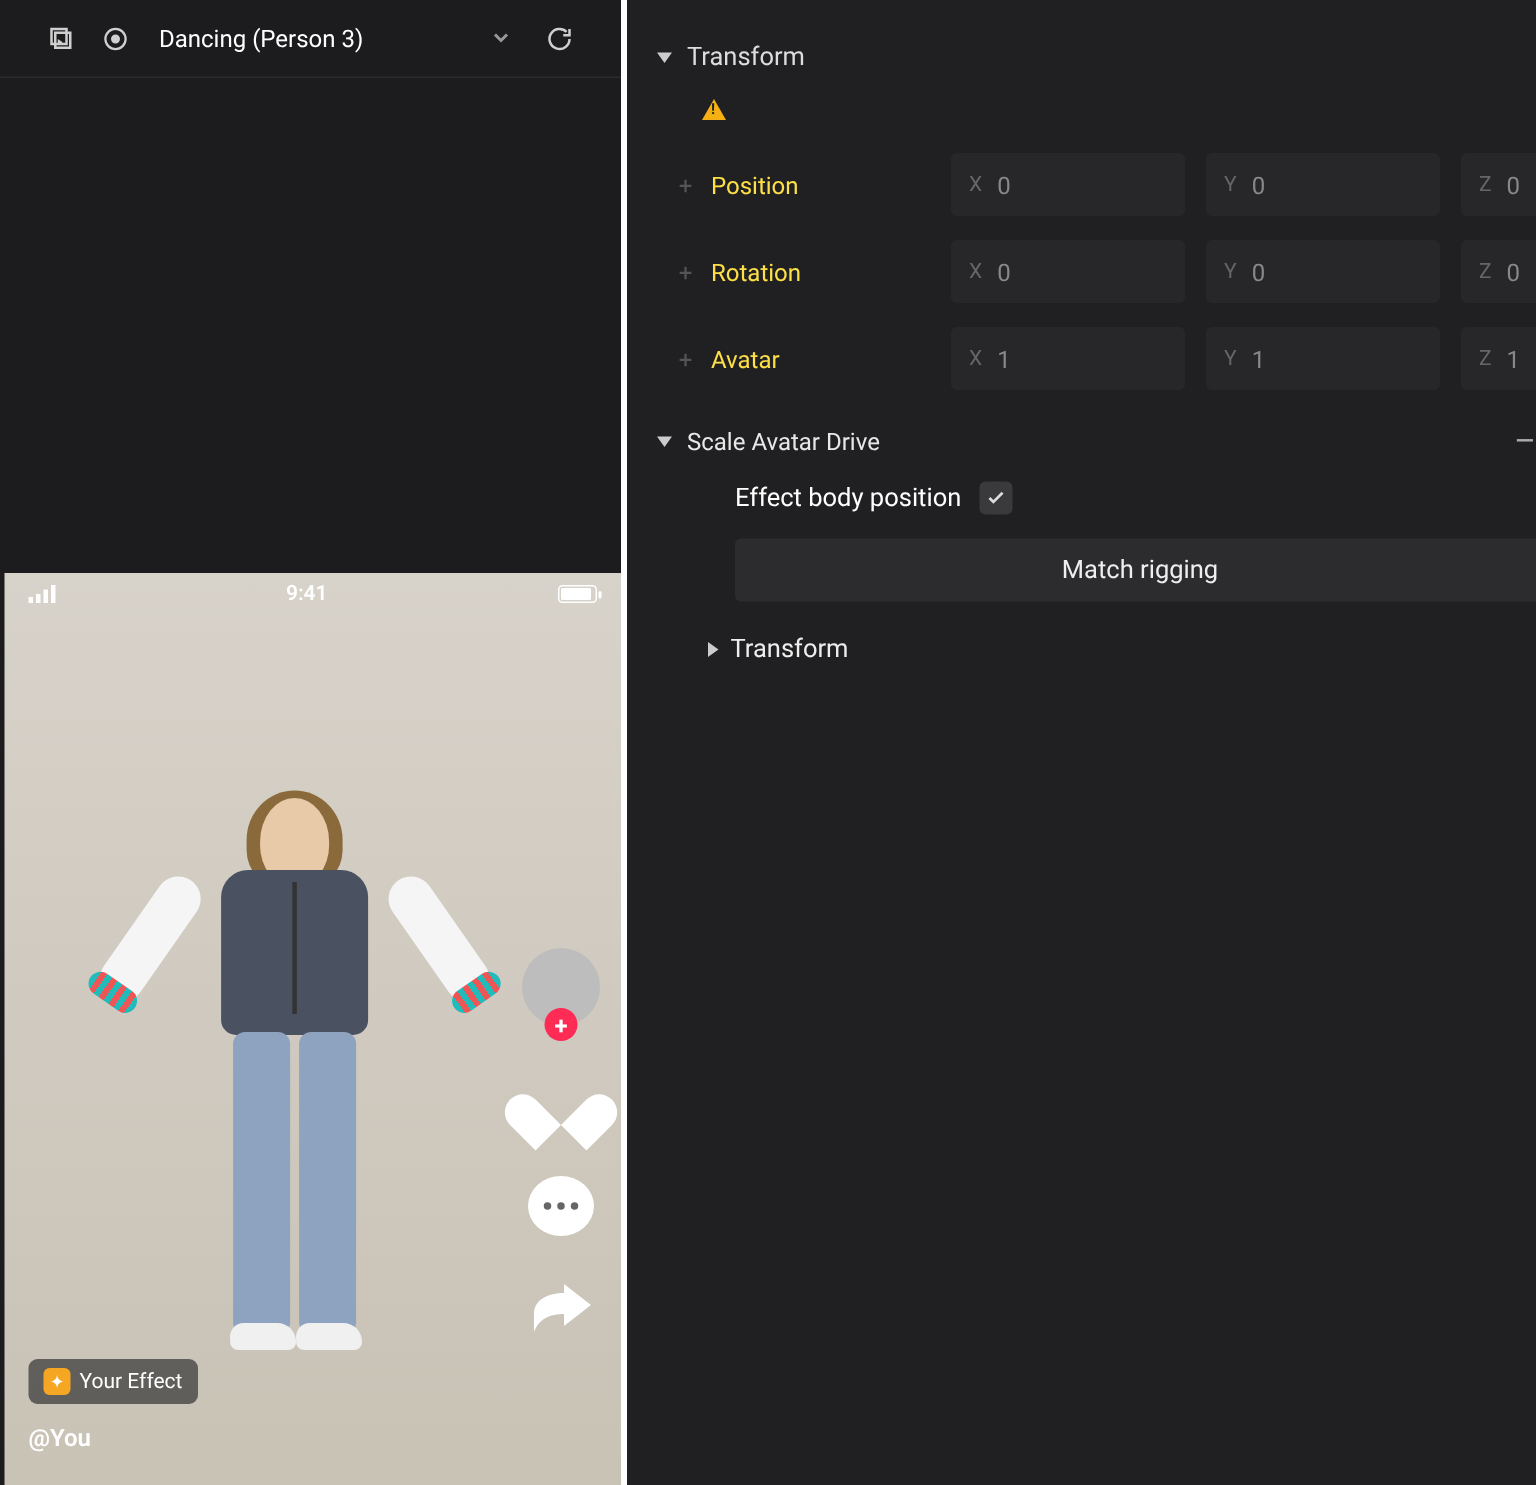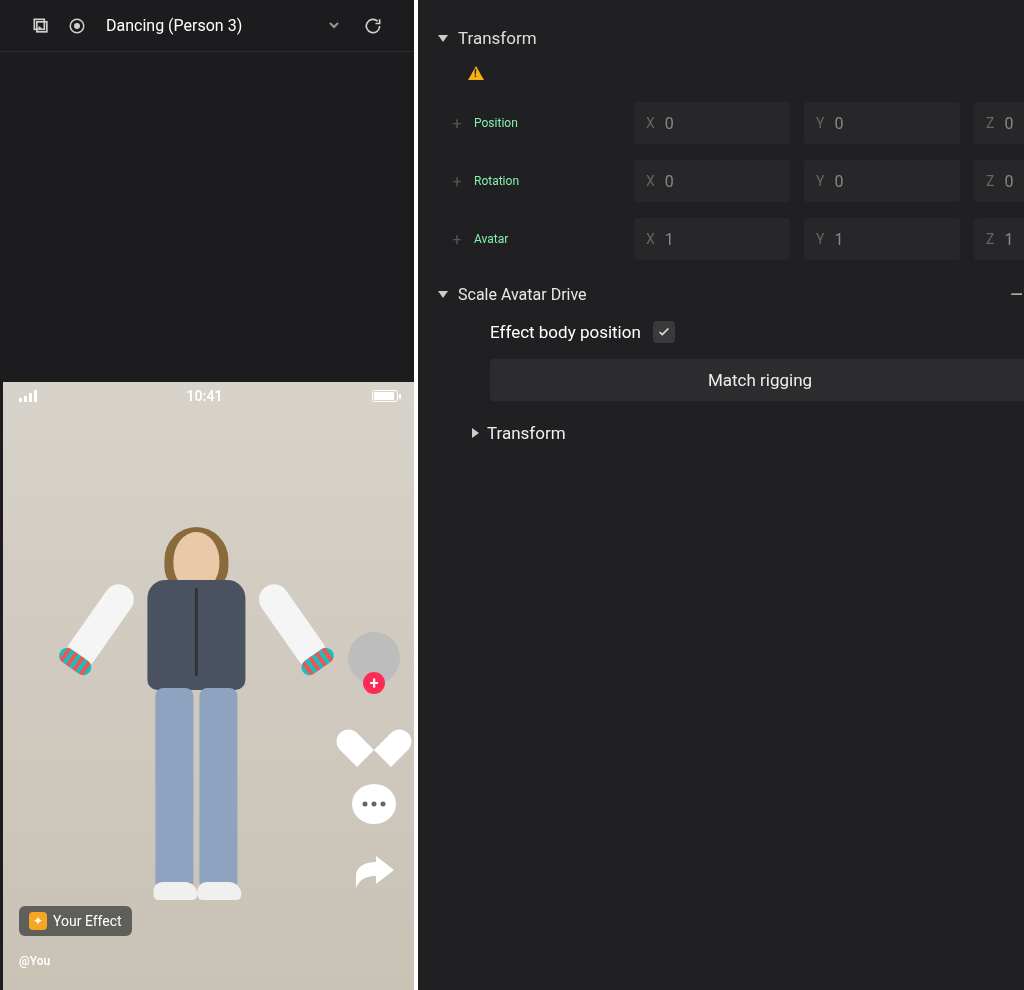--- a/index.html
+++ b/index.html
@@ -142,21 +142,21 @@
     position:absolute; bottom:54px; left:16px;
     background:rgba(60,60,60,0.75); border-radius:6px;
     padding:6px 10px; display:flex; align-items:center; gap:6px;
     color:#fff; font-size:14px;
   }
   .effect-badge .spark{
     width:18px; height:18px; background:#f5a623; border-radius:4px;
     display:flex; align-items:center; justify-content:center; color:#fff; font-size:12px;
   }
   .username{
-    position:absolute; bottom:22px; left:16px; color:#fff; font-size:12px; font-weight:600;
+    position:absolute; bottom:22px; left:16px; color:#fff; font-size:16px; font-weight:600;
   }
   .right-panel {
     flex:1; background:#202022; padding:16px 20px 0 20px; height:100%;
     font-size:16px;
   }
   .section-header{
     display:flex; align-items:center; gap:8px; color:#ddd;
     font-size:17px; padding:12px 0;
   }
   .tri{ width:0; height:0; border-left:5px solid transparent; border-right:5px solid transparent;
@@ -169,21 +169,21 @@
   }
   .warn-icon{
     width:0; height:0; border-left:8px solid transparent; border-right:8px solid transparent;
     border-bottom:14px solid #f5b014; position:relative;
   }
   .warn-icon::after{ content:"!"; position:absolute; left:-2px; top:2px; font-size:10px; color:#222; font-weight:700;}
   .prop-row{
     display:flex; align-items:center; padding:8px 0 8px 12px; gap:10px;
   }
   .plus{ width:14px; text-align:center; color:#555; font-size:16px;}
-  .prop-label{ width:150px; color:#86efac; font-size:12px;}
+  .prop-label{ width:150px; color:#fde047; font-size:16px;}
   .xyz-group{ display:flex; gap:14px;}
   .num-field{
     width:156px; height:42px; background:#272729; border-radius:4px;
     display:flex; align-items:center; padding:0 12px; gap:10px;
   }
   .num-field .axis{ color:#666; font-size:14px; }
   .num-field .val{ color:#888; font-size:16px;}
   .section2-row{
     display:flex; align-items:center; justify-content:space-between;
     padding:14px 0 10px 0;
@@ -243,21 +243,21 @@
   </div>
   <div class="dark-area"></div>
   <div class="preview">
     <div class="statusbar">
       <div class="sig">
           <span></span>
           <span></span>
           <span></span>
           <span></span>
         </div>
-      <div>10:41</div>
+      <div>9:41</div>
       <div class="battery">
           <div class="fill"></div>
         </div>
     </div>
     <div class="person">
       <div class="hair"></div>
       <div class="head"></div>
       <div class="arm l">
           <div class="cuff"></div>
         </div>

